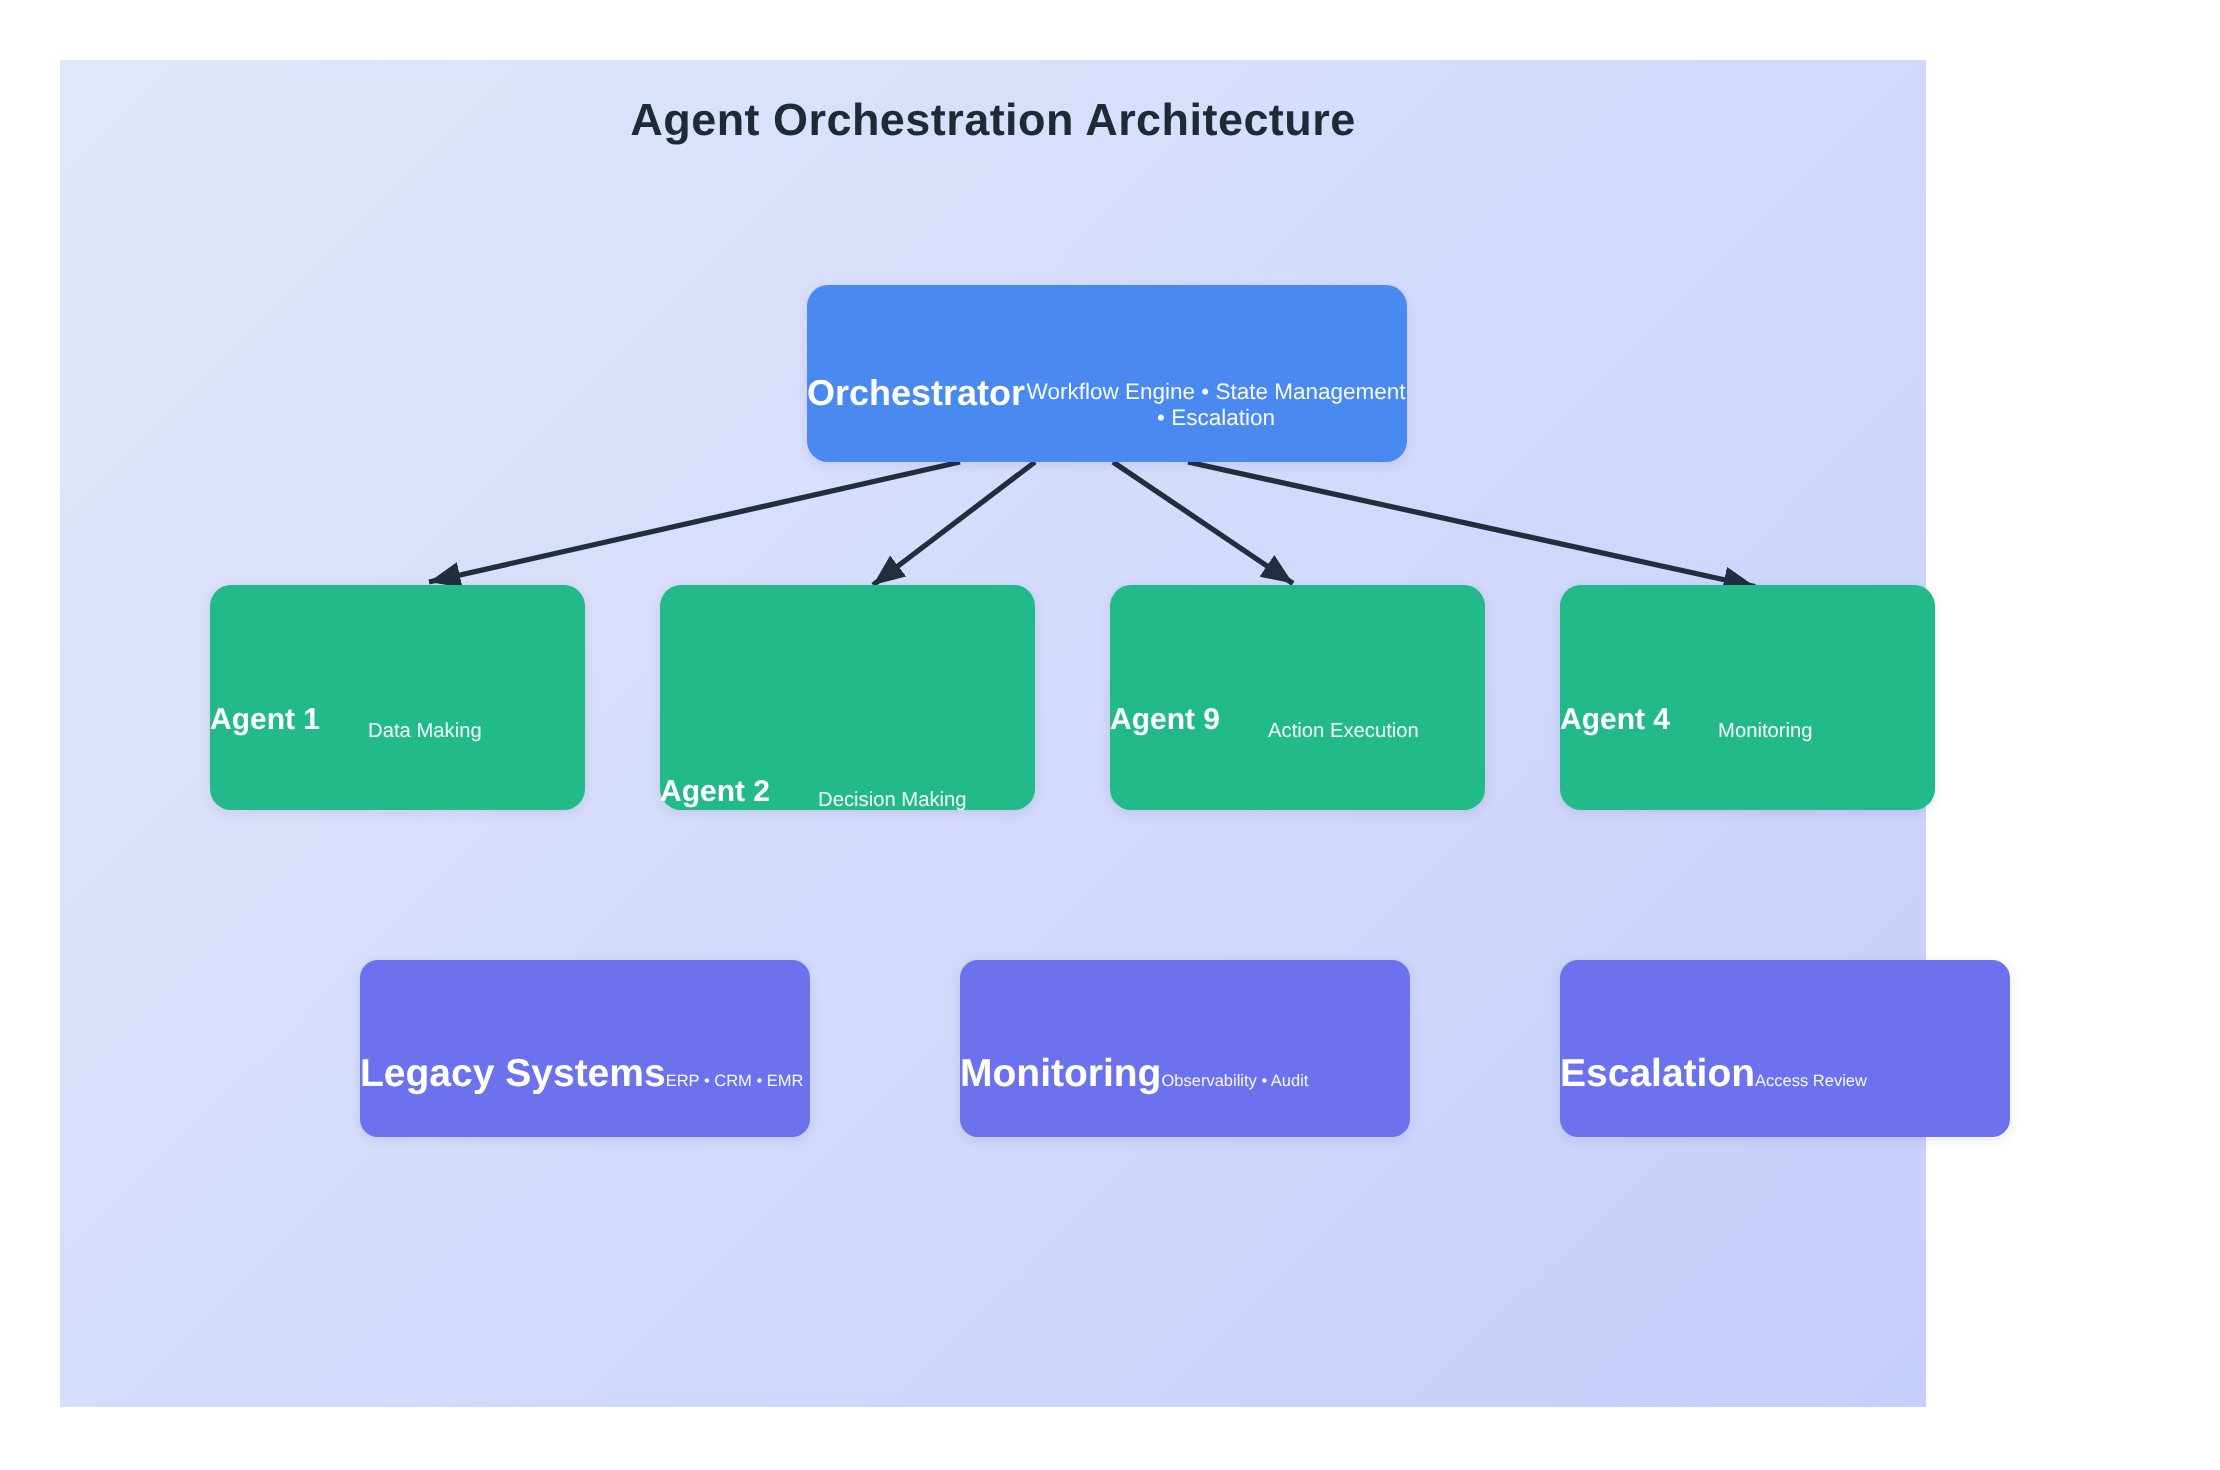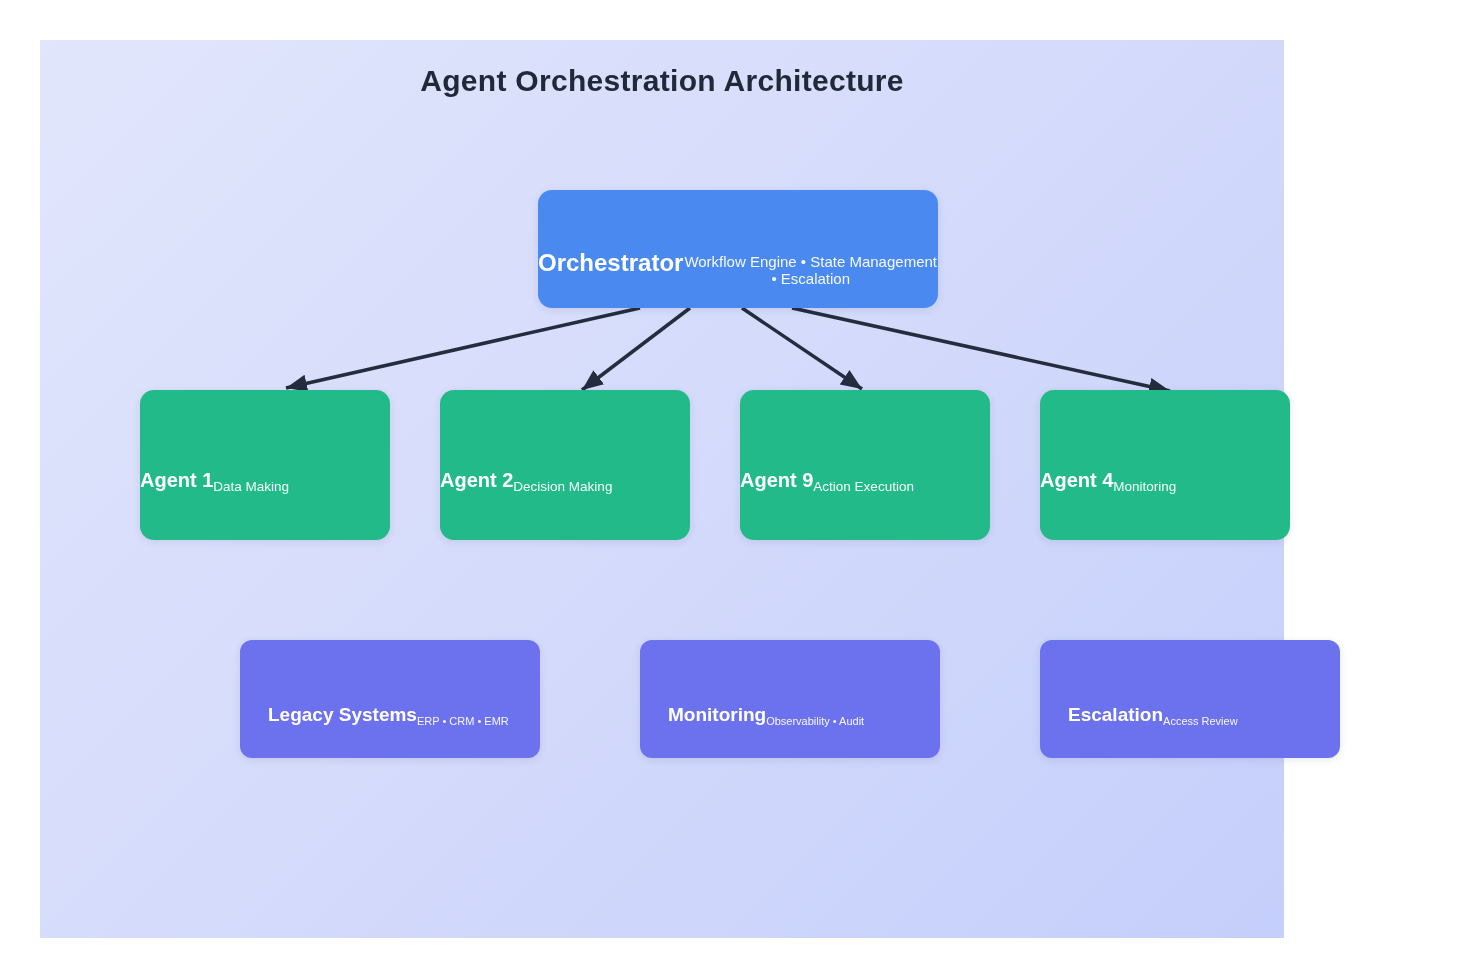--- a/index.html
+++ b/index.html
@@ -46,36 +46,37 @@
   }
   .orchestrator-node .node-title { font-size: 24px; }
   .orchestrator-node .node-subtitle { font-size: 15px; margin-top: 14px; }
 
   .agent-node {
     top: 350px;
     width: 250px; height: 150px;
     background: #23ba8a;
     border-radius: 14px;
     padding-top: 31px;
+    gap: 32px;
   }
   .agent-node .node-title { font-size: 20px; }
   .agent-node .node-subtitle { font-size: 13.5px; margin-top: 11px; }
   .agent-1 { left: 100px; }
-  .agent-2 { left: 400px; }
+  .agent-2 { left: 400px; align-items: flex-end; }
   .agent-3 { left: 700px; }
   .agent-4 { left: 1000px; }
 
   .system-node {
     top: 600px;
     width: 300px; height: 118px;
     background: #6c71ee;
     border-radius: 12px;
     padding-top: 32px;
   }
-  .system-node .node-title { font-size: 19px; padding-left: 28px; }
+  .system-node .node-title { font-size: 26px; }
   .system-node .node-subtitle { font-size: 11px; margin-top: 11px; }
   .system-1 { left: 200px; }
   .system-2 { left: 600px; }
   .system-3 { left: 1000px; }
 
   .arrow-layer {
     position: absolute;
     left: 0; top: 0;
     width: 1400px; height: 898px;
     pointer-events: none;

